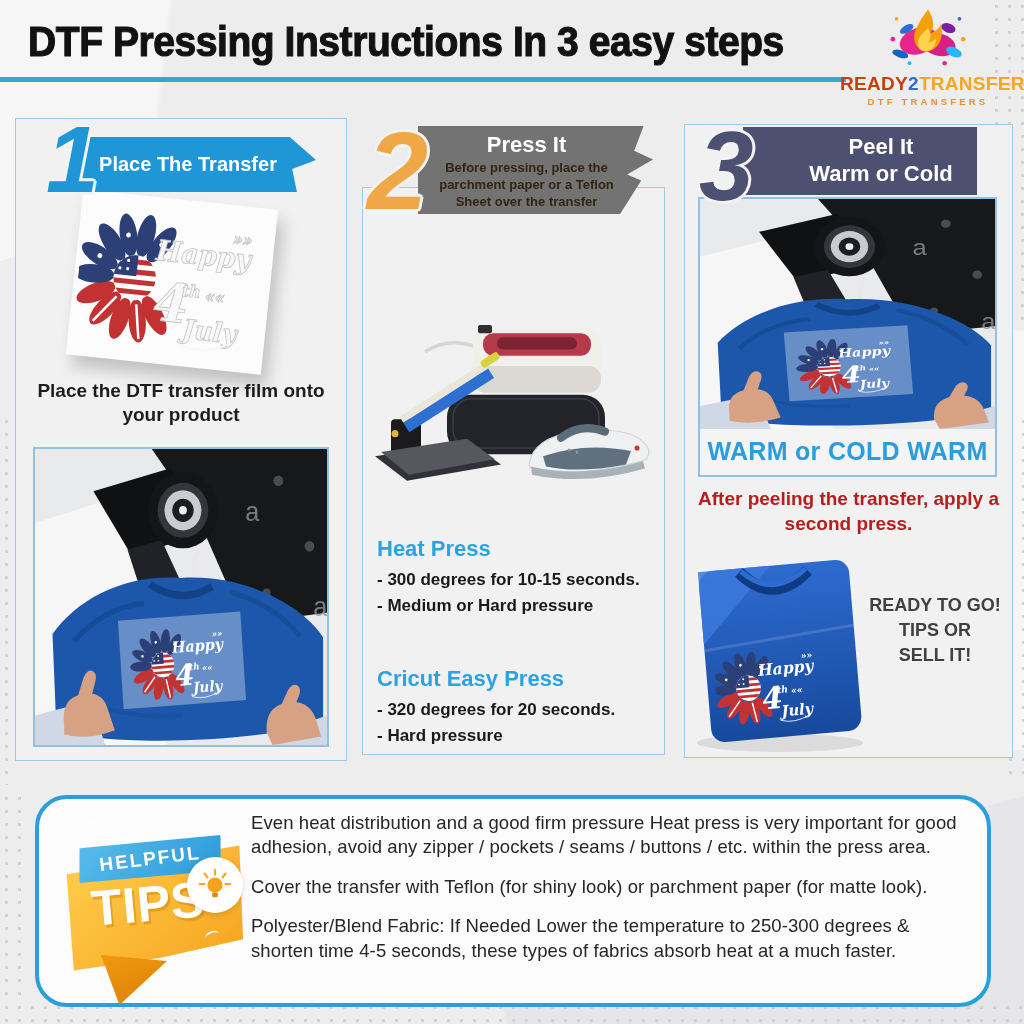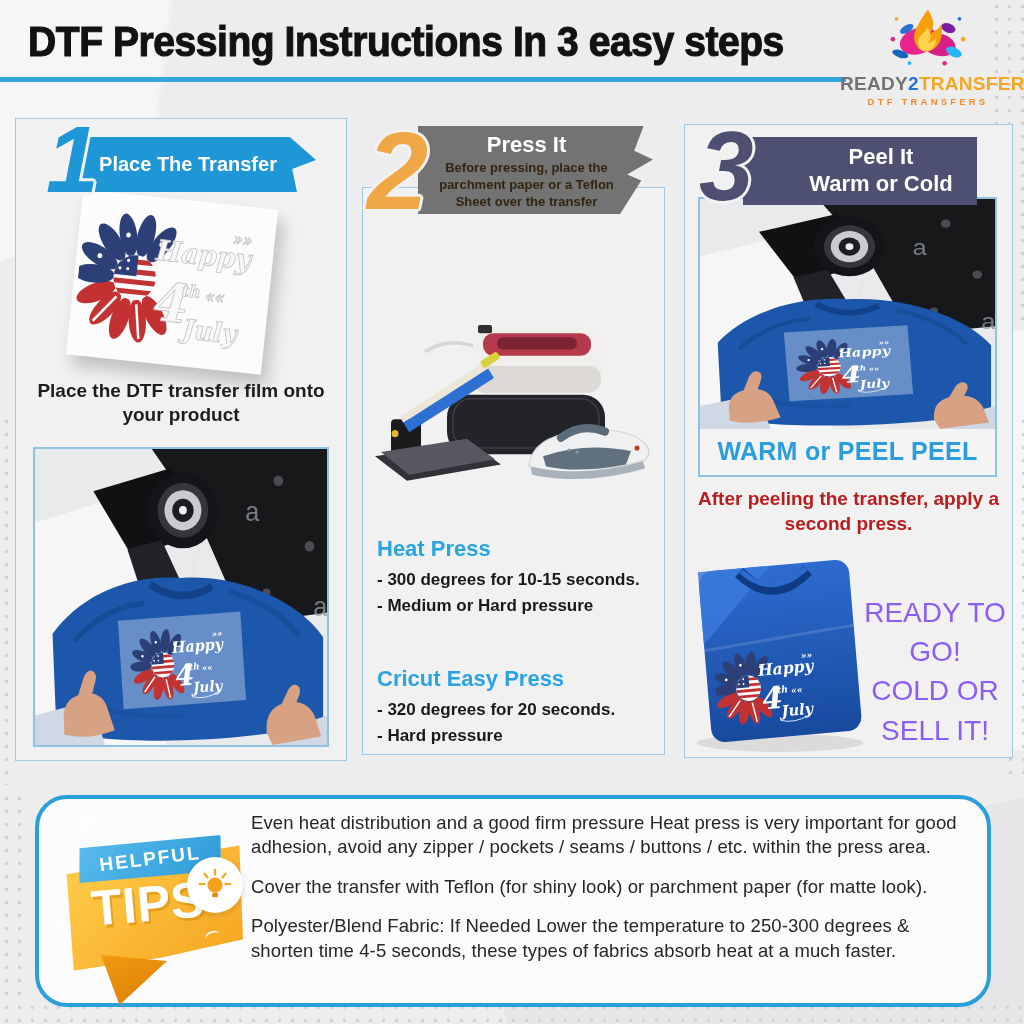--- a/index.html
+++ b/index.html
@@ -27,21 +27,21 @@
 
   
   .page-title{position:absolute;left:28px;top:18px;margin:0;z-index:2;
     font-size:42px;font-weight:900;color:#121212;letter-spacing:-.5px;
     -webkit-text-stroke:1.1px #121212;
     transform:scaleX(.93);transform-origin:left center;white-space:nowrap;}
   .title-underline{position:absolute;left:0;top:77px;width:846px;height:5px;background:#35a6da;z-index:2;}
   .logo{position:absolute;right:8px;top:4px;width:176px;height:112px;text-align:center;z-index:2;}
   .logo svg{display:block;margin:0 auto;}
   .logo-name{font-size:19px;font-weight:900;letter-spacing:.3px;line-height:1;margin-top:-4px;white-space:nowrap;}
-  .logo-name .c1{color:#737373;}
+  .logo-name .c1{color:#c2410c;}
   .logo-name .c2{color:#2b6fd4;}
   .logo-name .c3{color:#f5a623;}
   .logo-tag{font-size:9.5px;color:#ef8d2c;font-weight:700;letter-spacing:3.2px;margin-top:3px;text-align:center;}
 
   
   .panel{position:absolute;background:#f1f1f2;border:1px solid #9fcae6;z-index:1;}
   .p1{left:15px;top:118px;width:330px;height:641px;}
   .p2{left:362px;top:187px;width:301px;height:566px;}
   .p3{left:684px;top:124px;width:327px;height:632px;}
   .panel *{position:absolute;}
@@ -55,21 +55,21 @@
 
   .ribbon1{left:62px;top:18px;width:238px;height:55px;background:#1f97d6;z-index:4;
     clip-path:polygon(0 0,89% 0,100% 42%,90% 58%,92% 100%,0 100%);
     display:flex;align-items:center;justify-content:center;padding-right:18px;box-sizing:border-box;
     color:#fff;font-weight:800;font-size:20px;}
   .ribbon2{left:55px;top:-62px;width:235px;height:88px;background:#737373;z-index:4;
     clip-path:polygon(0 0,96% 0,92% 28%,100% 38%,89% 55%,95% 62%,86% 100%,0 100%);
     box-sizing:border-box;padding:7px 30px 4px 12px;text-align:center;}
   .ribbon2 .t{position:static;display:block;color:#fff;font-weight:800;font-size:22px;line-height:1.1;}
   .ribbon2 .s{position:static;display:block;color:#33250f;font-weight:700;font-size:13px;line-height:1.3;margin-top:3px;}
-  .ribbon3{left:58px;top:12px;width:234px;height:68px;background:#4e5071;z-index:4;
+  .ribbon3{left:58px;top:2px;width:234px;height:68px;background:#4e5071;z-index:4;
     display:flex;flex-direction:column;align-items:center;justify-content:center;
     box-sizing:border-box;padding-left:42px;color:#fff;font-weight:800;font-size:22px;line-height:1.22;}
 
   .film-wrap{left:58px;top:80px;width:196px;height:166px;background:#fcfcfc;z-index:3;
     transform:rotate(6deg);box-shadow:7px 11px 16px rgba(0,0,0,.2);
     --t:#f8f8f8;--s:#c3c3c3;}
   .film-wrap svg{position:absolute;left:4px;top:6px;width:188px;height:150px;}
 
   .caption{left:10px;width:310px;text-align:center;font-size:19px;font-weight:800;
     color:#1d1d1d;line-height:1.28;}
@@ -90,22 +90,22 @@
   .frame3{left:13px;top:72px;width:295px;height:276px;border:2px solid #8fc1e3;background:#f4f4f5;}
   .frame3 .scenewrap{left:0;top:0;width:295px;height:230px;overflow:hidden;}
   .frame3 svg.scene{width:100%;height:100%;display:block;}
   .peel-headline{left:0;top:230px;width:295px;height:46px;line-height:44px;text-align:center;
     color:#2b9cdc;font-weight:800;font-size:25px;letter-spacing:.3px;}
 
   .after3{left:8px;top:362px;width:311px;text-align:center;font-size:19px;font-weight:800;
     color:#b91c1c;line-height:1.3;}
   .fold3{left:2px;top:418px;width:186px;height:212px;}
   .fold3 svg{width:100%;height:100%;}
-  .ready3{left:176px;top:468px;width:148px;text-align:center;font-weight:400;font-size:28px;
-    color:#8b5cf6;line-height:1.4;}
+  .ready3{left:176px;top:468px;width:148px;text-align:center;font-weight:700;font-size:18px;
+    color:#404040;line-height:1.4;}
   .ready3 span{position:static;display:block;}
 
   
   .tips{position:absolute;left:35px;top:795px;width:948px;height:204px;z-index:1;
     background:#fcfcfc;border:4px solid #2b9fd9;border-radius:32px;}
   .tips-text{position:absolute;left:212px;top:12px;right:20px;font-size:18.5px;color:#262626;
     line-height:1.32;letter-spacing:.1px;}
   .tips-text p{margin:0 0 15px 0;}
   .badge{position:absolute;left:16px;top:14px;width:196px;height:186px;}
   .badge *{position:absolute;}
@@ -377,31 +377,31 @@
   <div class="ribbon3">
     <span style="position:static">Peel It</span>
     <span style="position:static">Warm or Cold</span>
   </div>
   <div class="frame3">
     <div class="scenewrap">
       <svg class="scene" viewBox="0 0 300 280" preserveAspectRatio="none">
           <use href="#pressScene"></use>
         </svg>
     </div>
-    <div class="peel-headline">WARM or PEEL PEEL</div>
+    <div class="peel-headline">WARM or COLD WARM</div>
   </div>
   <div class="after3">After peeling the transfer, apply a second press.</div>
   <div class="fold3">
     <svg viewBox="0 0 190 210" preserveAspectRatio="none">
         <use href="#foldShirt"></use>
       </svg>
   </div>
   <div class="ready3">
     <span>READY TO GO!</span>
-    <span>COLD OR</span>
+    <span>TIPS OR</span>
     <span>SELL IT!</span>
   </div>
 </section>
 
 <footer class="tips">
   <div class="badge">
     <div class="badge-main"></div>
     <div class="badge-fold"></div>
     <div class="badge-helpful">HELPFUL</div>
     <div class="badge-tips">TIPS</div>

